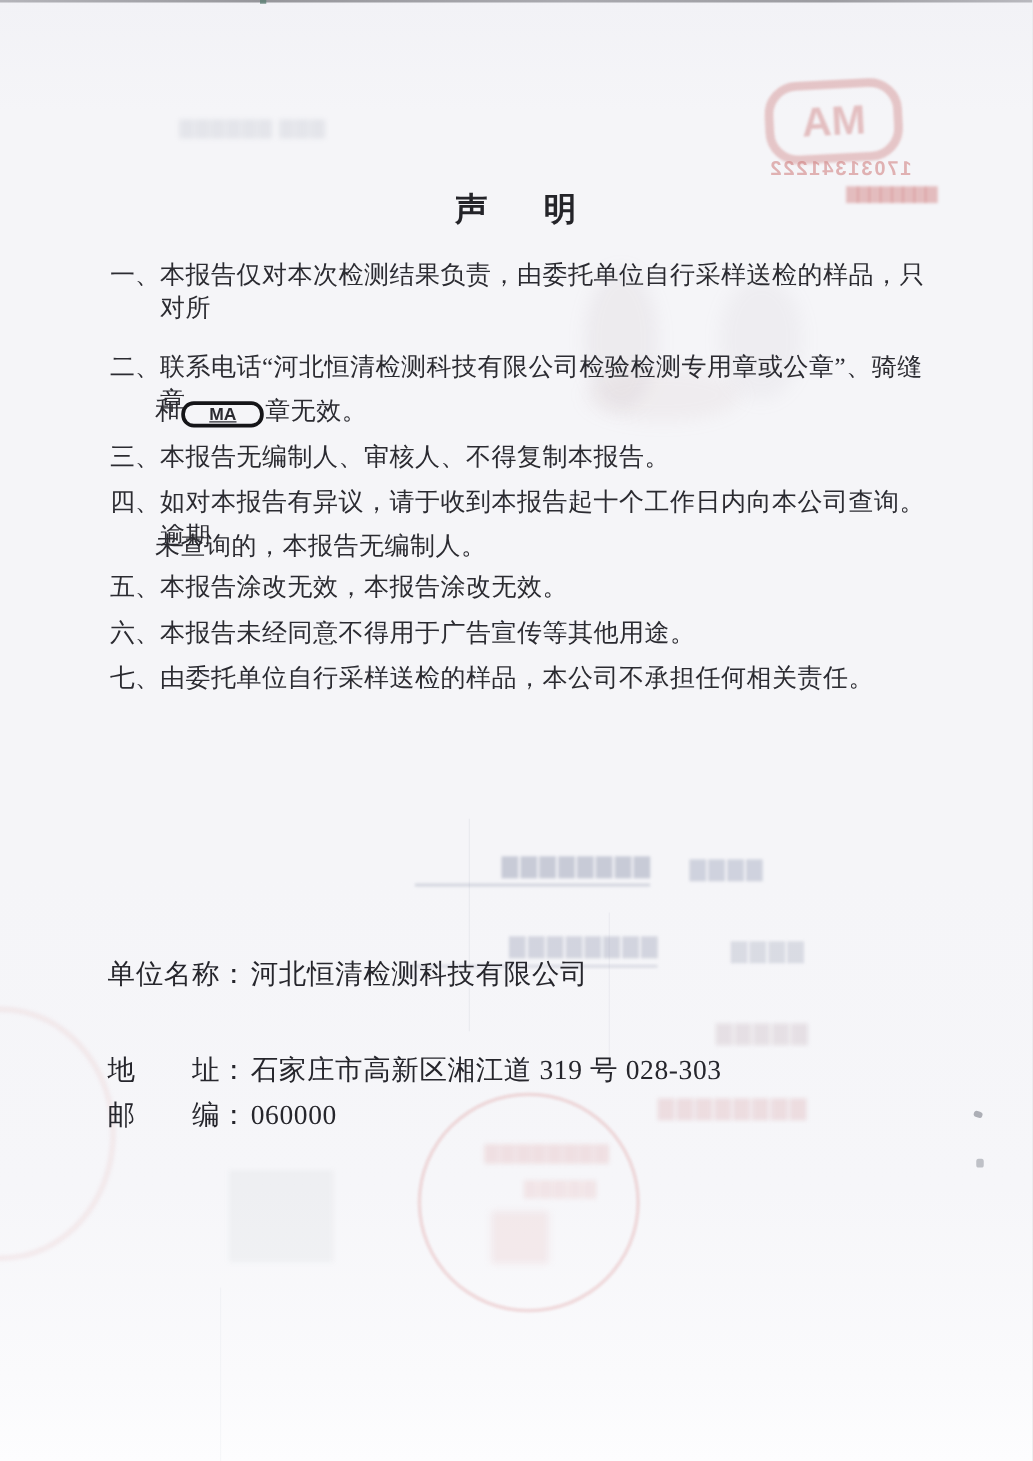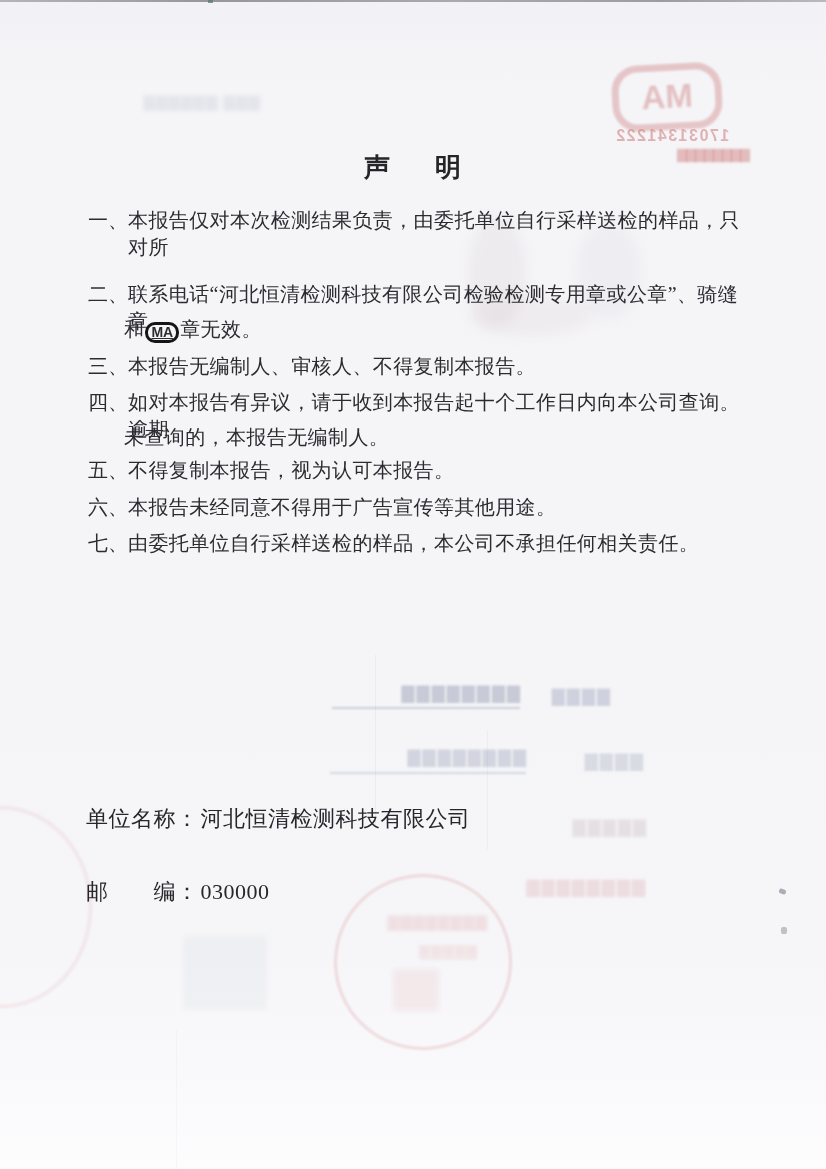--- a/index.html
+++ b/index.html
@@ -17,21 +17,21 @@
   .doc-title{position:absolute;top:150px;left:0;width:100%;text-align:center;
     font-size:26px;font-weight:600;letter-spacing:1px;color:#242429;}
   .doc-title .gap{margin-right:44px;}
 
   .item{position:absolute;left:88px;width:668px;display:flex;font-size:20px;line-height:27px;}
   .item .num{flex:0 0 36px;letter-spacing:0;}
   .item .txt{flex:1;letter-spacing:.4px;}
 
   .cma{display:inline-block;border:3px solid #151518;border-radius:10px;
     font-family:"Liberation Sans","DejaVu Sans",sans-serif;font-weight:bold;
-    font-size:14px;line-height:15px;padding:0 3px;letter-spacing:0;vertical-align:-1px;margin:0 1px;text-decoration:underline;}
+    font-size:14px;line-height:15px;padding:0 19px;letter-spacing:0;vertical-align:-1px;margin:0 1px;text-decoration:underline;}
 
   .contact-row{position:absolute;left:86px;font-size:22px;letter-spacing:.5px;color:#26262c;}
   .contact-row .val{margin-left:2px;}
 
   
   .ghost{position:absolute;pointer-events:none;}
   .mirror{transform:scaleX(-1);}
   .smudge-topleft{left:70px;top:93px;width:190px;height:26px;color:rgba(150,155,172,.5);
     font-size:15px;letter-spacing:1px;filter:blur(2px);opacity:.35;}
   .ghost-cma{left:612px;top:64px;width:96px;height:52px;border:7px solid rgba(206,124,124,.40);
@@ -132,31 +132,34 @@
   <div class="item" style="top:389px">
     <span class="num">四、</span>
     <span class="txt">如对本报告有异议，请于收到本报告起十个工作日内向本公司查询。逾期</span>
   </div>
   <div class="item" style="top:424px">
     <span class="num"></span>
     <span class="txt">未查询的，本报告无编制人。</span>
   </div>
   <div class="item" style="top:457px">
     <span class="num">五、</span>
-    <span class="txt">不得复制本报告，视为认可本报告。</span>
+    <span class="txt">本报告涂改无效，本报告涂改无效。</span>
   </div>
   <div class="item" style="top:494px">
     <span class="num">六、</span>
     <span class="txt">本报告未经同意不得用于广告宣传等其他用途。</span>
   </div>
   <div class="item" style="top:530px">
     <span class="num">七、</span>
     <span class="txt">由委托单位自行采样送检的样品，本公司不承担任何相关责任。</span>
   </div>
 
-  <div class="contact-row" style="top:804px">
+  <div class="contact-row" style="top:764px">
     <span>单位名称：</span><span class="val">河北恒清检测科技有限公司</span>
   </div>
+  <div class="contact-row" style="top:841px">
+    <span>地　　址：</span><span class="val">石家庄市高新区湘江道 319 号 028-303</span>
+  </div>
   <div class="contact-row" style="top:877px">
-    <span>邮　　编：</span><span class="val">030000</span>
+    <span>邮　　编：</span><span class="val">060000</span>
   </div>
 
 </div>
 
 </body></html>

